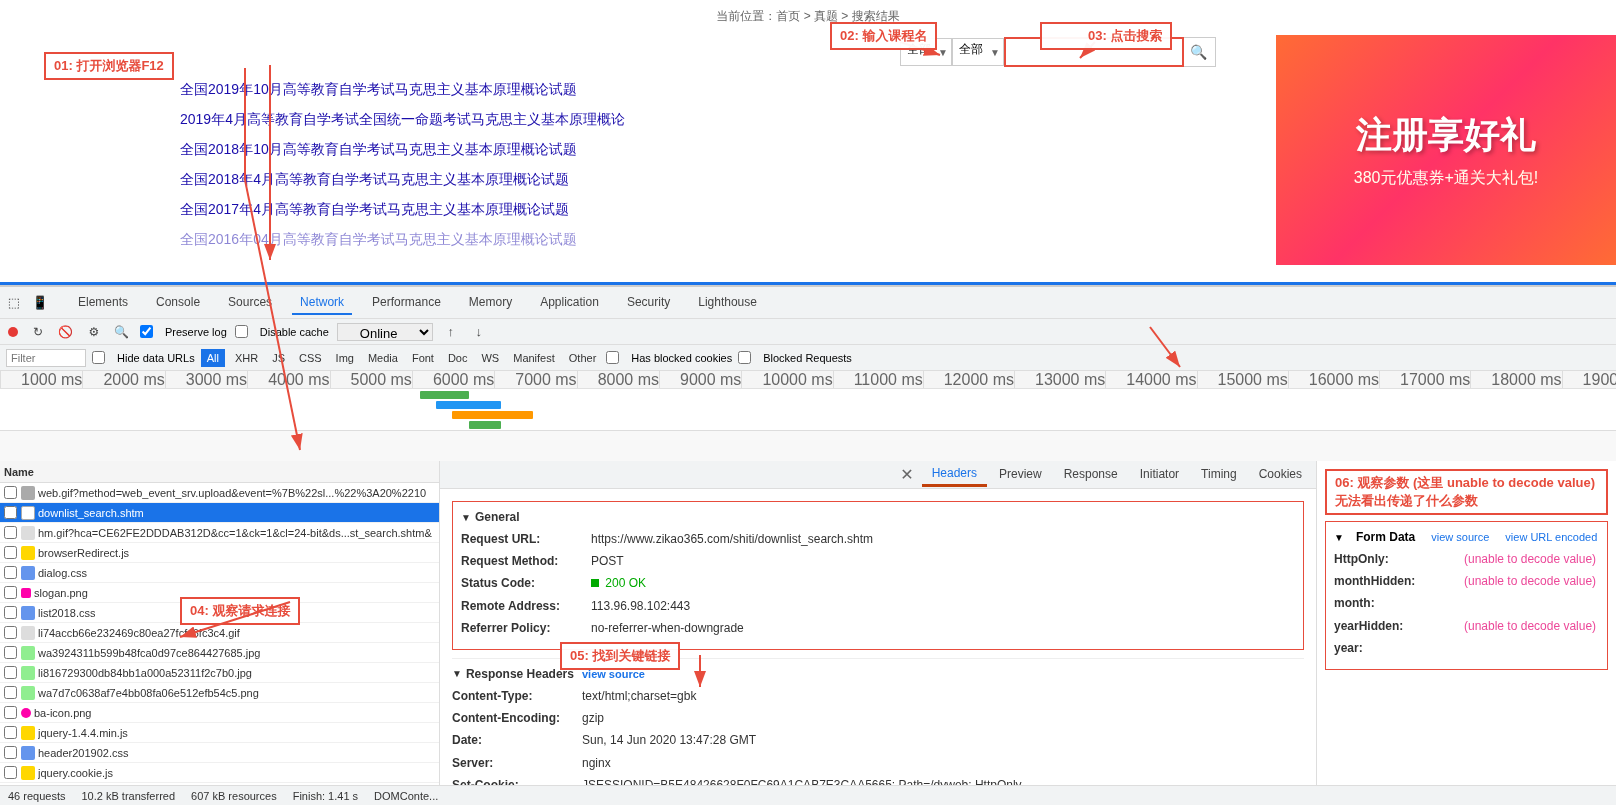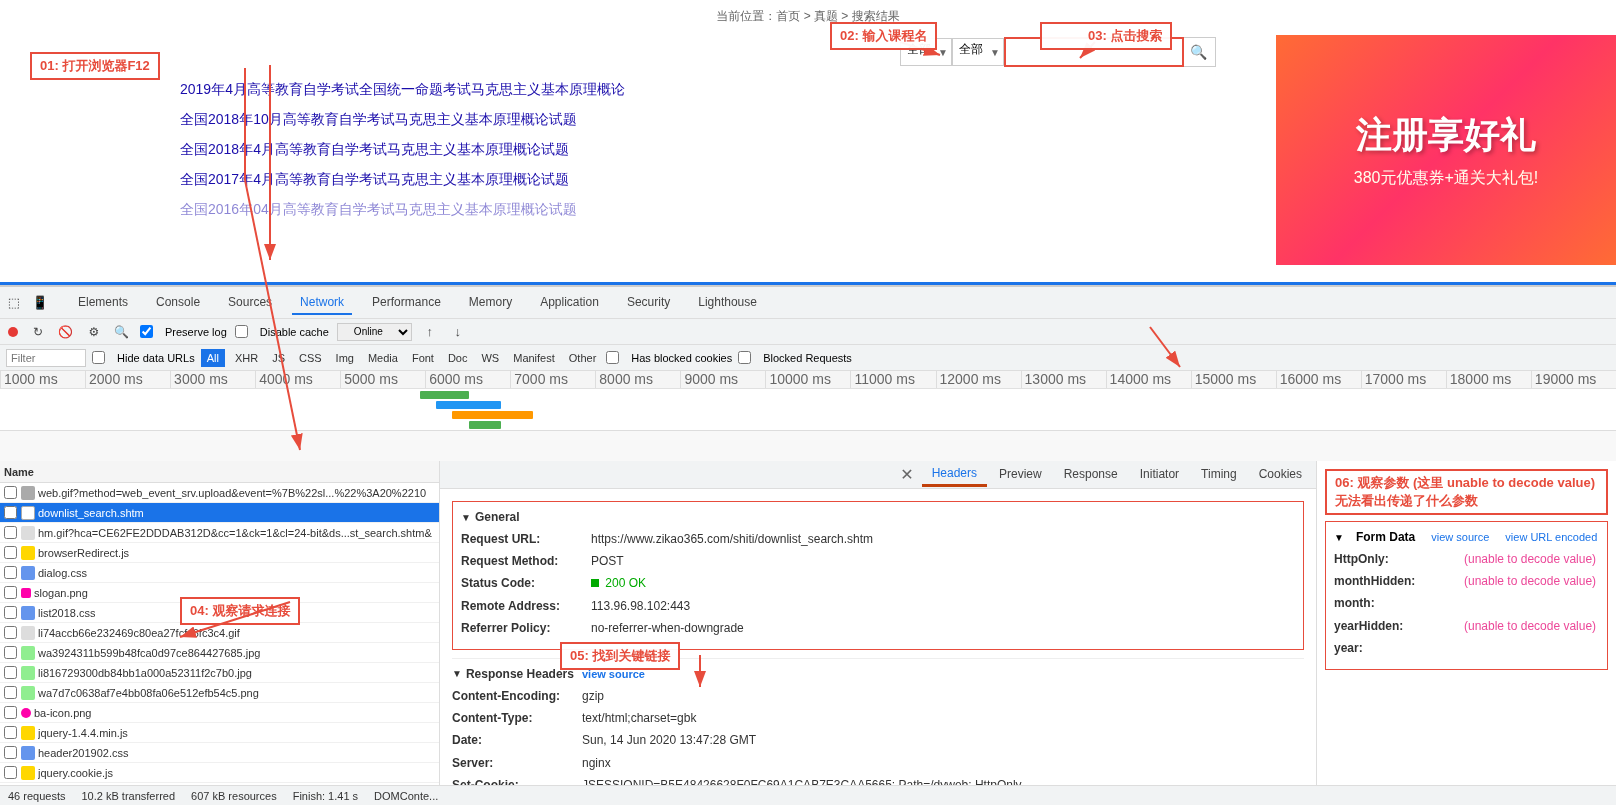--- a/index.html
+++ b/index.html
@@ -251,23 +251,23 @@
       position: absolute;
       top: 0;
       left: 0;
       right: 0;
       height: 18px;
       background: #f5f5f5;
       border-bottom: 1px solid #e0e0e0;
     }
 
     .timeline-tick {
-      font-size: 14px;
+      font-size: 16px;
       color: #666;
-      padding-left: 3px;
+      padding-left: 20px;
       border-left: 1px solid #ddd;
       flex: 1;
       white-space: nowrap;
     }
 
     .timeline-bars {
       position: absolute;
       top: 18px;
       left: 0;
       right: 0;
@@ -473,22 +473,22 @@
       height: 10px;
       background: #e53935;
       border-radius: 50%;
       display: inline-block;
       margin: 0 2px;
       flex-shrink: 0;
     }
 
     .online-select {
       border: 1px solid #ccc;
-      padding: 1px 12px;
-      font-size: 10px;
+      padding: 1px 18px;
+      font-size: 13px;
       height: 18px;
     }
 
     
     .wf-bar {
       position: absolute;
       height: 8px;
       border-radius: 1px;
     }
 
@@ -556,33 +556,34 @@
         <select class="search-select">
           <option>全部</option>
         </select>
         <span class="select-arrow">▼</span>
       </div>
       <input class="search-input-main" type="text" style="">
       <button class="search-btn-main">🔍</button>
     </div>
 
     <div class="results-list">
+      <a class="result-item" href="#">全国2019年10月高等教育自学考试马克思主义基本原理概论试题</a>
       <a class="result-item" href="#">2019年4月高等教育自学考试全国统一命题考试马克思主义基本原理概论</a>
       <a class="result-item" href="#">全国2018年10月高等教育自学考试马克思主义基本原理概论试题</a>
       <a class="result-item" href="#">全国2018年4月高等教育自学考试马克思主义基本原理概论试题</a>
       <a class="result-item" href="#">全国2017年4月高等教育自学考试马克思主义基本原理概论试题</a>
       <a class="result-item" href="#" style="opacity:0.5;">全国2016年04月高等教育自学考试马克思主义基本原理概论试题</a>
     </div>
 
     <div class="banner-area">
       <div class="banner-title">注册享好礼</div>
       <div class="banner-subtitle">380元优惠券+通关大礼包!</div>
     </div>
 
-    <div class="ann-box" style="left:30px; top:52px;">
+    <div class="ann-box" style="left:44px; top:52px;">
       <span>01: 打开浏览器F12</span>
     </div>
 
     <div class="ann-box" style="left:830px; top:22px;">
       <span>02: 输入课程名</span>
     </div>
 
     <div class="ann-box" style="left:1040px; top:22px;padding-left:46px;">
       <span>03: 点击搜索</span>
     </div>
@@ -833,26 +834,26 @@
 
           <div class="section-divider"></div>
 
           <div>
             <div class="section-header">
               <span class="section-triangle">▼</span>
               <span>Response Headers</span>
               <span class="view-source-link">view source</span>
             </div>
             <div class="field-row">
+              <span class="field-name">Content-Type:</span>
+              <span class="field-value">text/html;charset=gbk</span>
+            </div>
+            <div class="field-row">
               <span class="field-name">Content-Encoding:</span>
               <span class="field-value">gzip</span>
-            </div>
-            <div class="field-row">
-              <span class="field-name">Content-Type:</span>
-              <span class="field-value">text/html;charset=gbk</span>
             </div>
             <div class="field-row">
               <span class="field-name">Date:</span>
               <span class="field-value">Sun, 14 Jun 2020 13:47:28 GMT</span>
             </div>
             <div class="field-row">
               <span class="field-name">Server:</span>
               <span class="field-value">nginx</span>
             </div>
             <div class="field-row">

